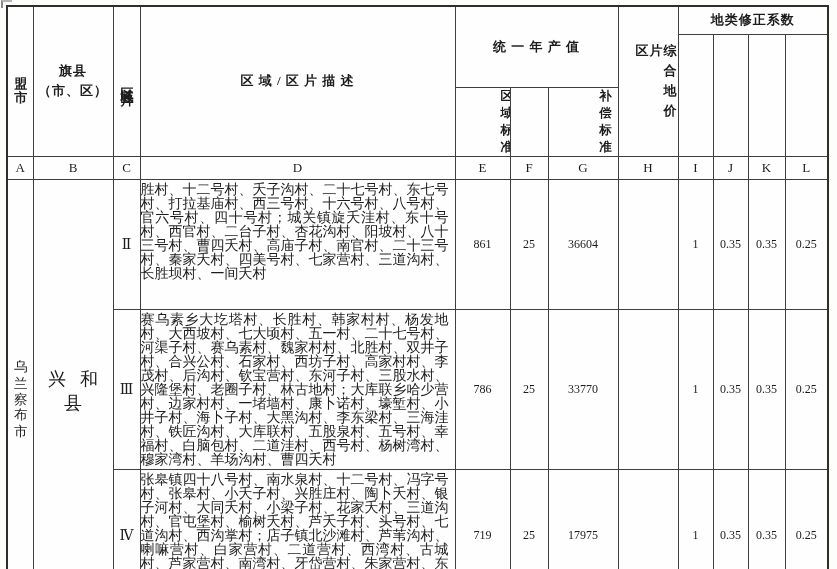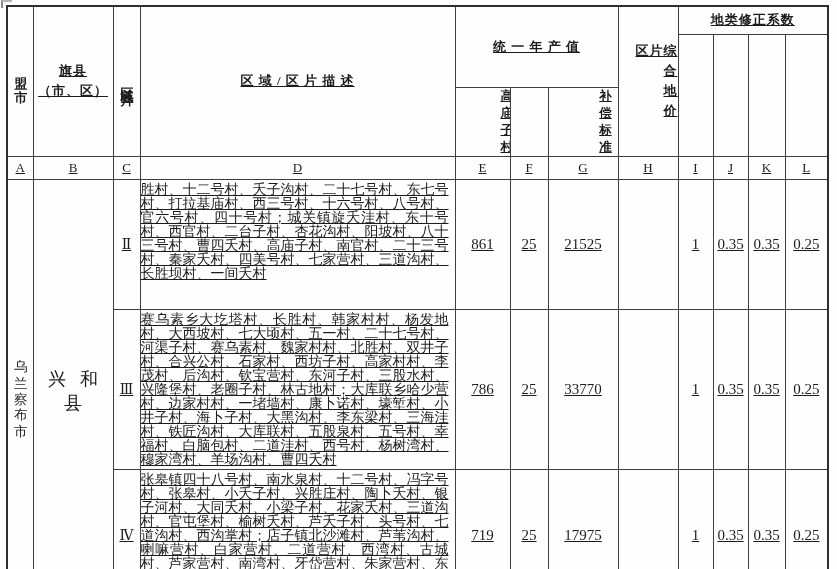--- a/index.html
+++ b/index.html
@@ -4,34 +4,34 @@
 <style>
   html,body{margin:0;padding:0;background:#fdfdfc;}
   .page{position:relative;width:837px;height:569px;background:#fdfdfc;overflow:hidden;
         font-family:"Liberation Serif","DejaVu Serif",serif;color:#1c1c1c;}
   .scan-mark{position:absolute;left:1px;top:0;width:9px;height:6px;
              border-left:2px solid #8a8a8a;border-top:2px solid #b5b5b5;}
   table.doc{border-collapse:collapse;table-layout:fixed;margin:5px 0 0 6px;
             width:822px;background:#fefefe;}
   table.doc, table.doc td{border:1px solid #3f3f3f;}
   table.doc{border:2px solid #2e2e2e;}
-  td{padding:0;text-align:center;vertical-align:middle;font-size:13px;overflow:hidden;text-decoration:underline;}
+  td{padding:0;text-align:center;vertical-align:middle;font-size:13px;overflow:hidden;}
   .hd{font-weight:bold;font-size:13px;letter-spacing:1px;}
   .hd-sub{font-weight:bold;font-size:12.5px;letter-spacing:0;padding-left:45px;}
   .vertical{writing-mode:vertical-rl;text-orientation:upright;display:inline-block;}
   .v-tight{letter-spacing:2px;}
   .v-wide{letter-spacing:12px;}
   .v-city{letter-spacing:16px;font-size:13.5px;}
   .two-line{white-space:pre-line;line-height:20px;}
   .hcell-left{text-align:right;padding-left:7px;}
   .spaced-county{display:inline-block;letter-spacing:14px;margin-right:-14px;font-size:18px;}
   .letters{font-size:13px;font-weight:normal;}
   .desc{ text-align:justify;vertical-align:top;font-size:14px;line-height:14px;
          padding:3px 6px 2px 0;letter-spacing:0;}
-  .num{font-size:15px;}
+  .num{font-size:12px;}
   .zone{font-size:14px;font-family:"Liberation Serif","DejaVu Serif",serif;}
 </style>
 </head>
 <body>
 
 <div class="page">
   <div class="scan-mark"></div>
 
   <table class="doc">
     <colgroup>
@@ -67,21 +67,21 @@
     </tr>
 
     <tr style="height:53px">
       <td rowspan="2" class="hd-sub">耕地</td>
       <td rowspan="2" class="hd-sub">园地</td>
       <td rowspan="2" class="hd-sub">林地</td>
       <td rowspan="2" class="hd-sub">草地</td>
     </tr>
 
     <tr style="height:34px">
-      <td class="hd-sub">高庙子村</td>
+      <td class="hd-sub">区域标准</td>
       <td class="hd-sub">倍数</td>
       <td class="hd-sub">补偿标准</td>
     </tr>
 
     <tr style="height:23px">
       <td class="letters">A</td>
       <td class="letters">B</td>
       <td class="letters">C</td>
       <td class="letters">D</td>
       <td class="letters">E</td>
@@ -98,21 +98,21 @@
       <td rowspan="3">
         <span class="vertical v-city">乌兰察布市</span>
       </td>
       <td rowspan="3">
         <span class="spaced-county">兴和县</span>
       </td>
       <td class="zone">Ⅱ</td>
       <td class="desc">胜村、十二号村、夭子沟村、二十七号村、东七号村、打拉基庙村、西三号村、十六号村、八号村、官六号村、四十号村；城关镇旋夭洼村、东十号村、西官村、二台子村、杏花沟村、阳坡村、八十三号村、曹四夭村、高庙子村、南官村、二十三号村、秦家夭村、四美号村、七家营村、三道沟村、长胜坝村、一间夭村</td>
       <td class="num">861</td>
       <td class="num">25</td>
-      <td class="num">21525</td>
+      <td class="num">36604</td>
       <td class="num"></td>
       <td class="num">1</td>
       <td class="num">0.35</td>
       <td class="num">0.35</td>
       <td class="num">0.25</td>
     </tr>
 
     <tr style="height:152px">
       <td class="zone">Ⅲ</td>
       <td class="desc">赛乌素乡大圪塔村、长胜村、韩家村村、杨发地村、大西坡村、七大顷村、五一村、二十七号村、河渠子村、赛乌素村、魏家村村、北胜村、双井子村、合兴公村、石家村、西坊子村、高家村村、李茂村、后沟村、钦宝营村、东河子村、三股水村、兴隆堡村、老圈子村、林古地村；大库联乡哈少营村、边家村村、一堵墙村、康卜诺村、壕堑村、小井子村、海卜子村、大黑沟村、李东梁村、三海洼村、铁匠沟村、大库联村、五股泉村、五号村、幸福村、白脑包村、二道洼村、西号村、杨树湾村、穆家湾村、羊场沟村、曹四夭村</td>

